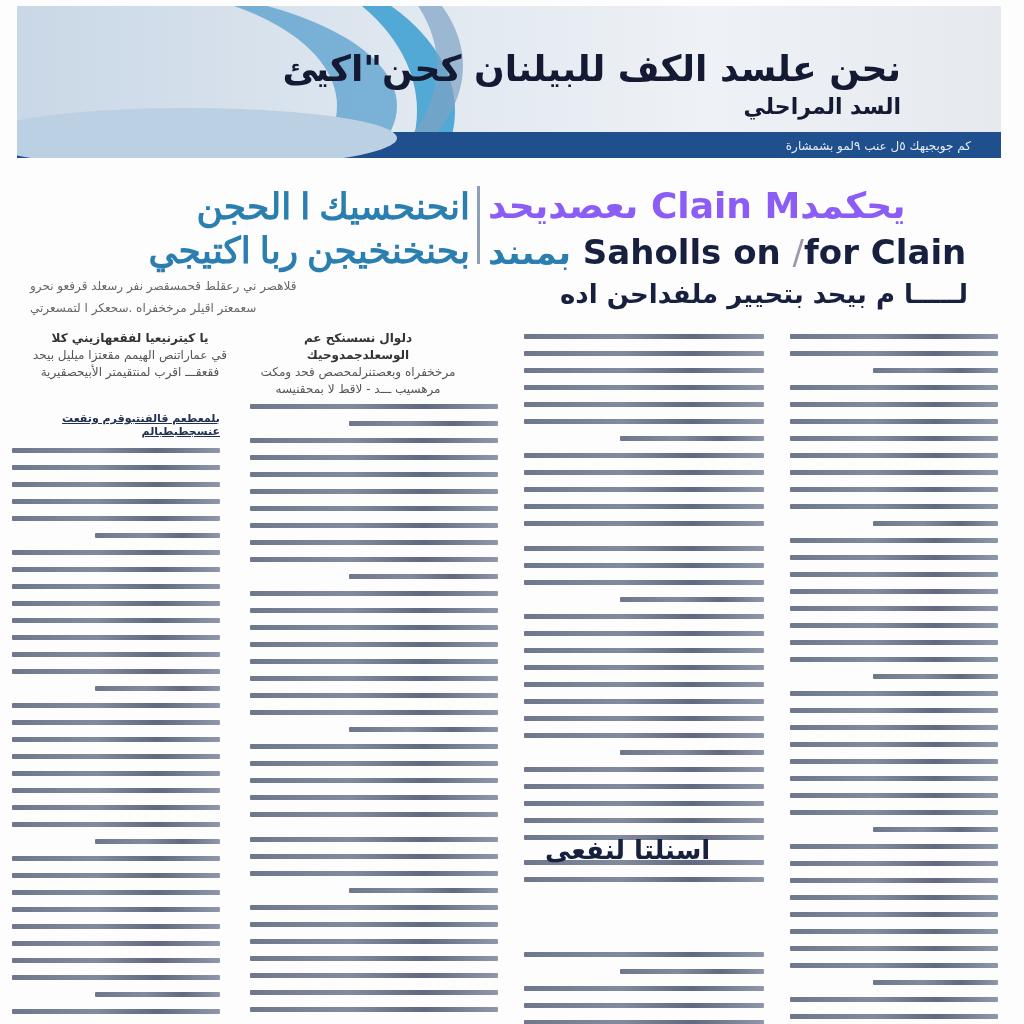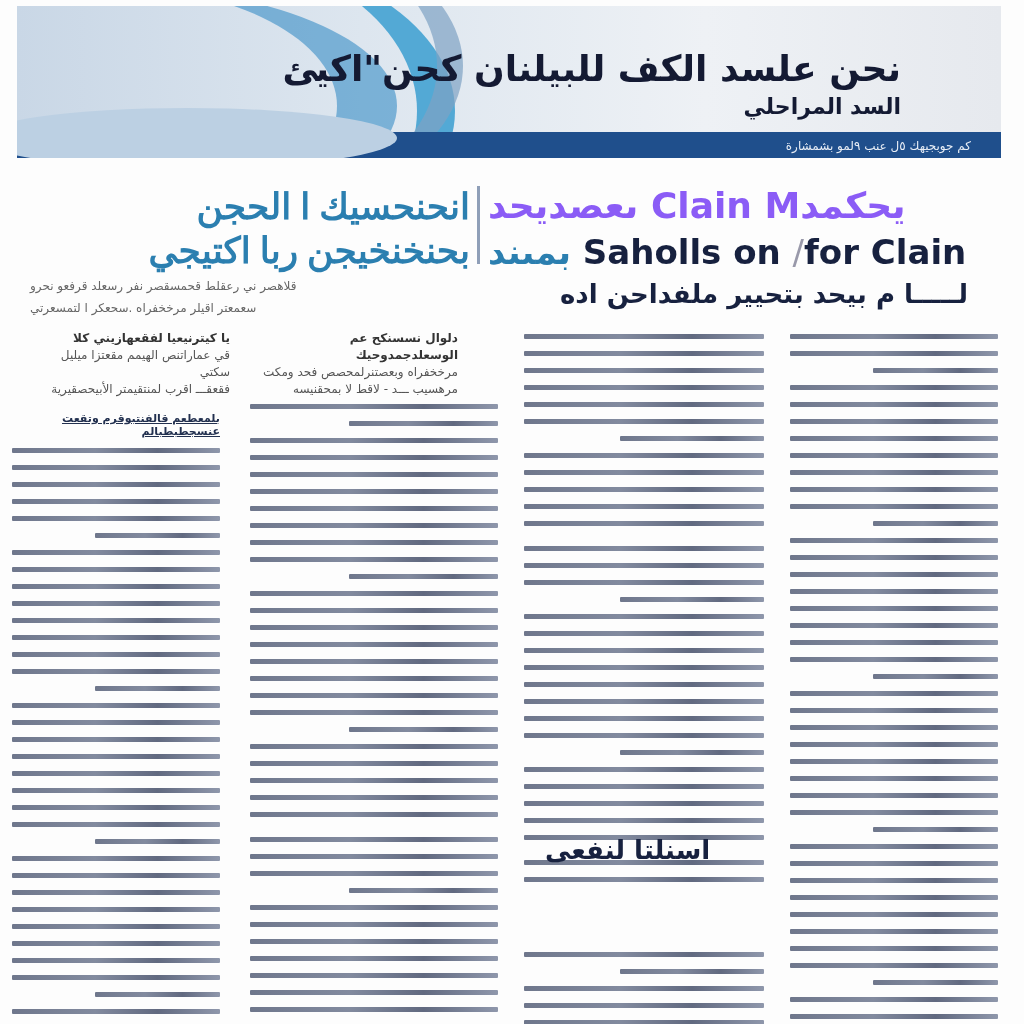--- a/index.html
+++ b/index.html
@@ -26,21 +26,21 @@
   .head-right .l2{font-size:34px;font-weight:bold;color:#17213f;line-height:46px;}
   .head-right .l2 .ar{color:#2b7fb0;}
   .head-right .l2 .slash{color:#99a;font-weight:normal;}
   .head-right .l3{font-size:26px;font-weight:bold;color:#17213f;text-align:right;direction:rtl;margin-top:4px;}
   .col{position:absolute;}
   .line{height:5px;background:linear-gradient(90deg,#3f4a66 0%,#59647f 40%,#2d3856 70%,#6a7590 100%);
     margin-bottom:12px;border-radius:1px;opacity:.75;}
   .line.short{width:60%;margin-left:auto;}
   .line.gap{margin-top:20px;}
   .sub-head{font-size:11px;font-weight:bold;color:#22304f;direction:rtl;text-align:right;margin-bottom:10px;text-decoration:underline;}
-  .pull{font-size:12px;color:#555;direction:rtl;text-align:right;line-height:17px;}
+  .pull{font-size:12px;color:#555;direction:rtl;text-align:center;line-height:17px;}
   .section-head{position:absolute;left:545px;top:835px;font-size:26px;font-weight:bold;color:#17213f;direction:rtl;}
 </style>
 </head>
 <body>
 
 <div class="banner">
   <div class="wave3"></div>
   <div class="wave1"></div>
   <div class="wave2"></div>
   <div class="bar"></div>
@@ -64,21 +64,21 @@
   <div class="l2">
     <span class="ar">بمىند</span>
     <span>Saholls on</span>
     <span class="slash">/</span><span>for Clain</span>
   </div>
   <div class="l3">لـــــا م بيحد بتحيير ملفداحن اده</div>
 </div>
 
 <div class="col" style="left:30px;top:330px;width:200px;">
   <div class="pull" style="font-weight:bold;color:#333;">يا كيترنيعيا لفقعهازيني كلا</div>
-  <div class="pull">قي عماراتنص الهيمم مقعتزا ميليل سكتي</div>
+  <div class="pull">قي عماراتنص الهيمم مقعتزا ميليل بيحد</div>
   <div class="pull">فقعقـــ اقرب لمنتقيمتر الأبيحصقيرية</div>
 </div>
 <div class="col" style="left:258px;top:330px;width:200px;">
   <div class="pull" style="font-weight:bold;color:#333;">دلوال نسسنكح عم الوسعلدجمدوحيك</div>
   <div class="pull">مرخخفراه وبعصتنرلمحصص فحد ومكت</div>
   <div class="pull">مرهسيب ـــد - لاقط لا بمحقنيسه</div>
 </div>
 
 <div class="col" id="col1" style="left:12px;top:412px;width:208px;">
   <div class="sub-head">بلمعطعم قالفنتبوقرم وتقعت عنسجطبطبالم</div>

